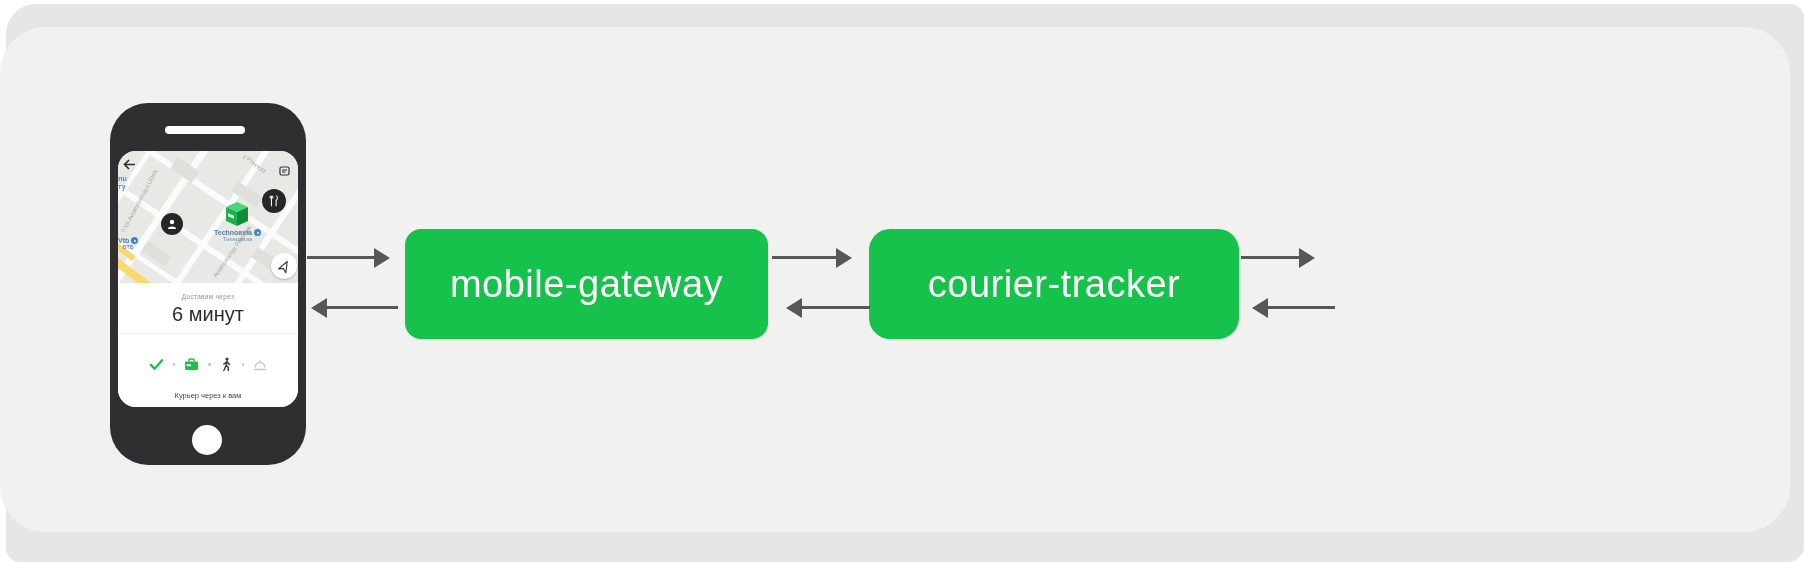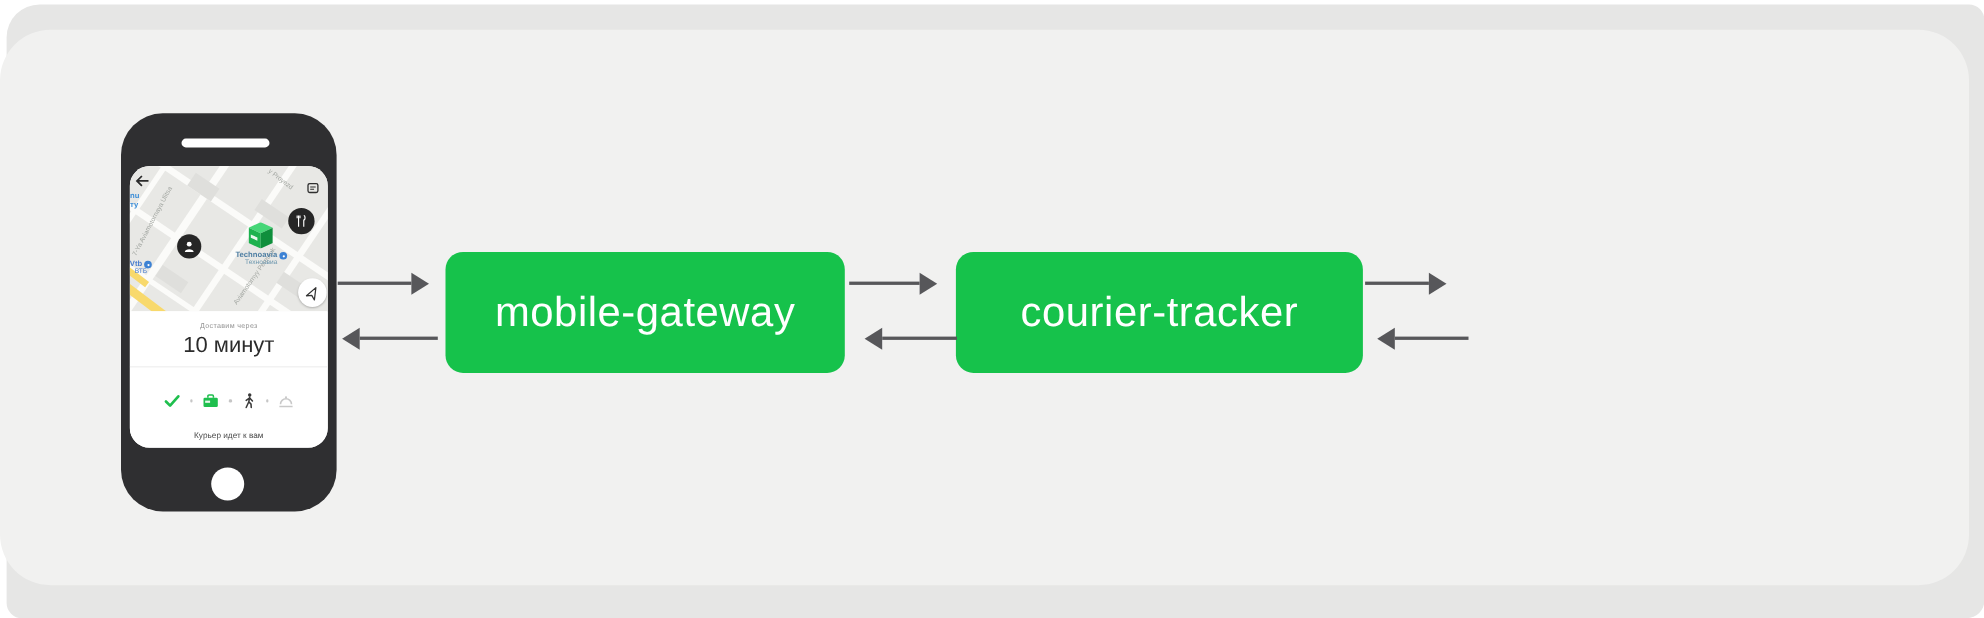--- a/index.html
+++ b/index.html
@@ -10,21 +10,21 @@
   .outer-card { position:absolute; left:6px; top:4px; right:0; bottom:0;
                 background:#e6e6e5; border-radius:30px 14px 16px 14px; }
   .inner-card { position:absolute; left:0; top:27px; width:1790px; height:505px;
                 background:#f1f1f0; border-radius:46px; }
 
   
   .node { position:absolute; top:229px; height:110px; background:#16c24b;
           border-radius:16px; display:flex; align-items:center; justify-content:center; }
   .node span { color:#ffffff; font-size:38px; font-weight:500; letter-spacing:.5px; }
   .node1 { left:405px; width:363px; }
-  .node2 { left:869px; width:370px; }
+  .node2 { left:869px; width:370px;border-radius:21px; }
   .node3 { left:1335px; width:376px; }
 
   
   .arrow { position:absolute; height:3px; background:#57575a; }
   .arrow.right::after { content:""; position:absolute; right:-16px; top:-8.5px;
       border-top:10px solid transparent; border-bottom:10px solid transparent;
       border-left:16px solid #57575a; }
   .arrow.left::before { content:""; position:absolute; left:-16px; top:-8.5px;
       border-top:10px solid transparent; border-bottom:10px solid transparent;
       border-right:16px solid #57575a; }
@@ -180,21 +180,21 @@
         <div class="chat-btn">
           <svg width="11" height="11" viewBox="0 0 11 11">
             <rect x="1" y="1" width="9" height="8" rx="1.5" fill="none" stroke="#2f2f2f" stroke-width="1.2"></rect>
             <path d="M3 4 h5 M3 6 h3.5" stroke="#2f2f2f" stroke-width="1"></path>
           </svg>
         </div>
       </div>
 
       <div class="panel">
         <div class="eta-label">Доставим через</div>
-        <div class="eta-value">10 минут</div>
+        <div class="eta-value">6 минут</div>
         <div class="divider"></div>
 
         <div class="progress">
           <svg width="15" height="13" viewBox="0 0 16 13">
             <path d="M2 7 L6 11 L14 2" stroke="#1fbf4e" stroke-width="2.6" fill="none" stroke-linecap="round" stroke-linejoin="round"></path>
           </svg>
           <span class="pdot"></span>
           <svg width="15" height="13" viewBox="0 0 15 13">
             <rect x="1" y="3.5" width="13" height="8.5" rx="1.2" fill="#1fbf4e"></rect>
             <path d="M5 3.5 V2 a1 1 0 0 1 1-1 h3 a1 1 0 0 1 1 1 v1.5" stroke="#1fbf4e" stroke-width="1.4" fill="none"></path>
@@ -206,21 +206,21 @@
             <path d="M7 4 L6.2 8.2 M7 4.8 L3.8 7 M7 4.8 L9.5 7.5 M6.2 8.2 L3.8 13.5 M6.2 8.2 L8.2 10.4 L8.4 13.5" stroke="#3a3a3a" stroke-width="1.4" fill="none" stroke-linecap="round"></path>
           </svg>
           <span class="pdot"></span>
           <svg width="14" height="13" viewBox="0 0 14 13">
             <path d="M2 9.5 a5 5 0 0 1 10 0" stroke="#c9c9c9" stroke-width="1.4" fill="none"></path>
             <path d="M1 11.5 h12" stroke="#c9c9c9" stroke-width="1.4"></path>
             <circle cx="7" cy="3.2" r="1" fill="#c9c9c9"></circle>
           </svg>
         </div>
 
-        <div class="caption">Курьер идет к вам</div>
+        <div class="caption">Курьер через к вам</div>
       </div>
     </div>
 
     <div class="home"></div>
   </div>
 
   <div class="node node1">
     <span>mobile-gateway</span>
   </div>
   <div class="node node2">

